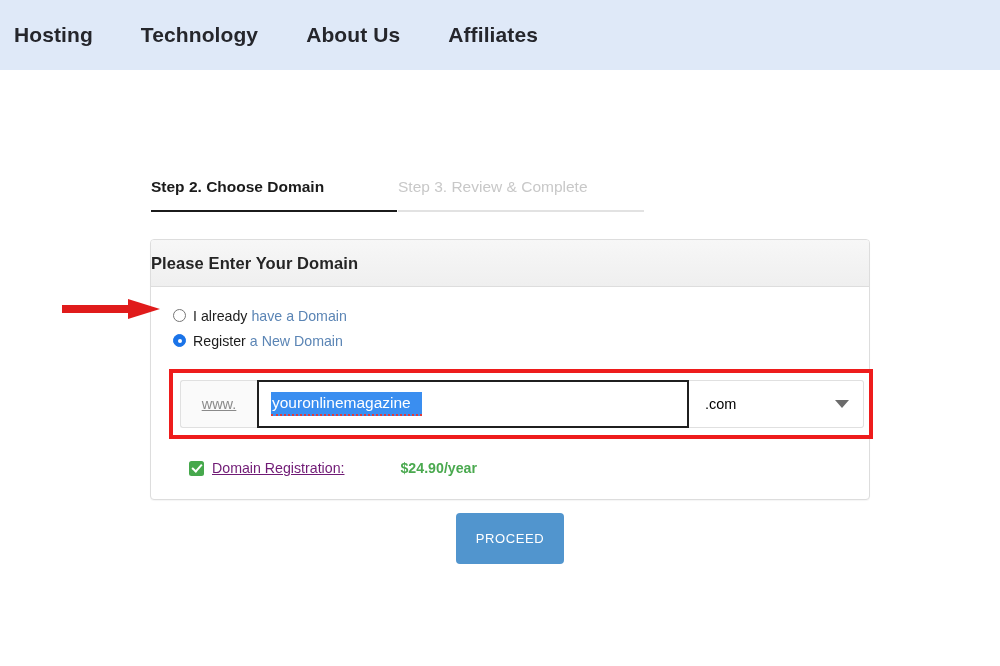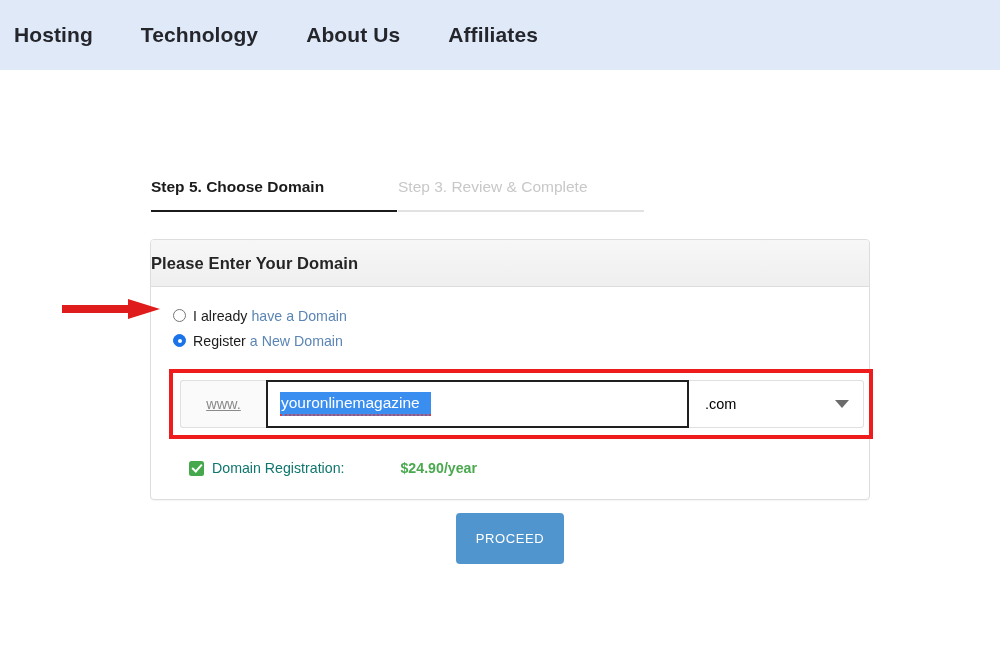--- a/index.html
+++ b/index.html
@@ -113,21 +113,21 @@
     border: 4px solid #ee1c1c;
     padding: 7px 5px 7px 7px;
     width: 704px;
     margin-left: -2px;
   }
   .input-group {
     display: flex; align-items: stretch;
     height: 48px;
   }
   .prefix {
-    width: 86px;
+    width: 77px;
     border: 1px solid #e0e0e0;
     border-right: none;
     background: #fafafa;
     display: flex; align-items: center; justify-content: center;
     font-size: 14.5px; color: #8a8a8a;
     border-radius: 3px 0 0 3px;
     text-decoration: underline;
   }
   .domain-field {
     flex: 1 1 auto;
@@ -183,21 +183,21 @@
   }
   .cbx::after {
     content: "";
     position: absolute;
     left: 4.5px; top: 1.5px;
     width: 4px; height: 8px;
     border: solid #ffffff;
     border-width: 0 2px 2px 0;
     transform: rotate(42deg);
   }
-  .reg-label { font-size: 14.2px; color: #0f766e; }
+  .reg-label { font-size: 14.2px; color: #701a75; text-decoration: underline; }
   .reg-price {
     font-size: 14.2px; font-weight: bold; color: #4aa94f;
     margin-left: 56px;
   }
 
   
   .proceed {
     position: absolute; left: 456px; top: 513px;
     width: 108px; height: 51px;
     background: #5195ce;
@@ -222,21 +222,21 @@
 
   <div class="navbar">
     <div class="nav-item">Hosting</div>
     <div class="nav-item">Technology</div>
     <div class="nav-item">About Us</div>
     <div class="nav-item">Affiliates</div>
   </div>
 
   <div class="steps">
     <div class="step-sp"></div>
-    <div class="step active">Step 5. Choose Domain</div>
+    <div class="step active">Step 2. Choose Domain</div>
     <div class="step-sp"></div>
     <div class="step">Step 3. Review &amp; Complete</div>
   </div>
 
   <div class="panel">
     <div class="panel-head">
       <div class="panel-title">Please Enter Your Domain</div>
     </div>
     <div class="panel-body">
 

